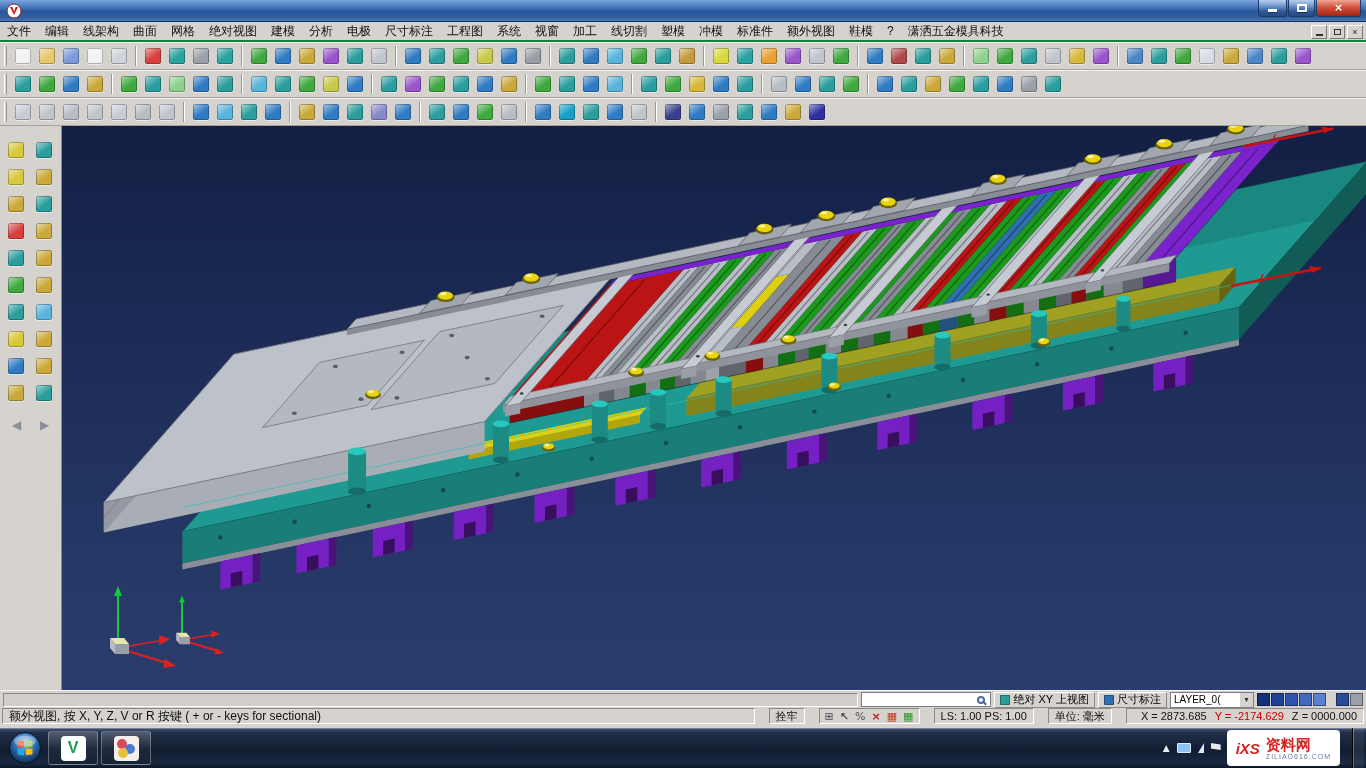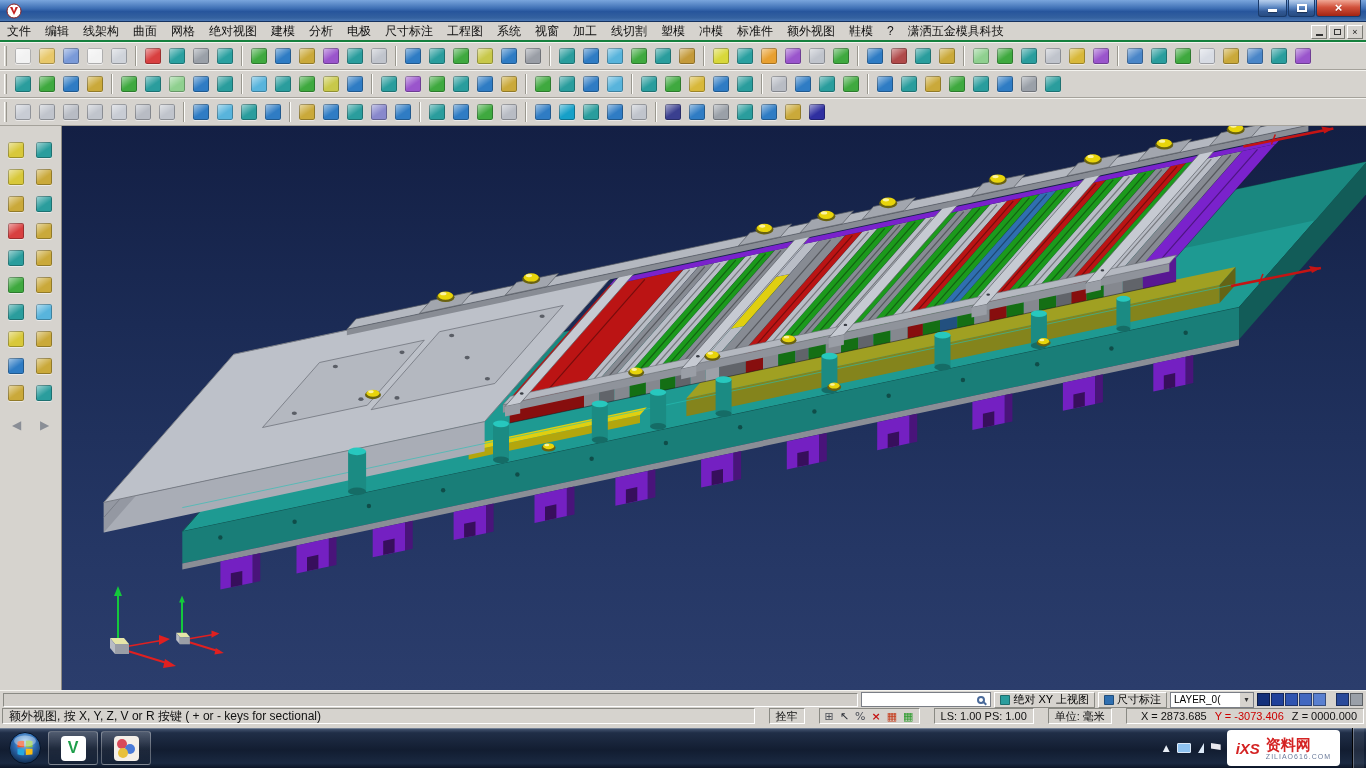--- a/index.html
+++ b/index.html
@@ -1041,21 +1041,21 @@
       <span class="sb-ico glyphfont" style="color: rgb(42, 46, 54);">↖</span>
       <span class="sb-ico glyphfont" style="color: rgb(74, 78, 86);">%</span>
       <span class="sb-ico glyphfont" style="color: rgb(196, 20, 20); font-weight: bold;">×</span>
       <span class="sb-ico glyphfont" style="color: rgb(196, 58, 26);">▦</span>
       <span class="sb-ico glyphfont" style="color: rgb(42, 154, 42);">▦</span>
     </div>
   <div class="cell">LS: 1.00 PS: 1.00</div>
   <div class="cell">单位: 毫米</div>
   <div class="cell coords">
     <span>X = 2873.685</span>
-    <span class="red">Y = -3073.406</span>
+    <span class="red">Y = -2174.629</span>
     <span>Z = 0000.000</span>
   </div>
 </div>
 
 <div class="taskbar">
   <div class="orb">
     <svg width="34" height="34" viewBox="0 0 34 34">
       <defs>
           <radialGradient id="orbg" cx="50%" cy="32%" r="78%">
         <stop offset="0%" stop-color="#9fd0f5"></stop>

